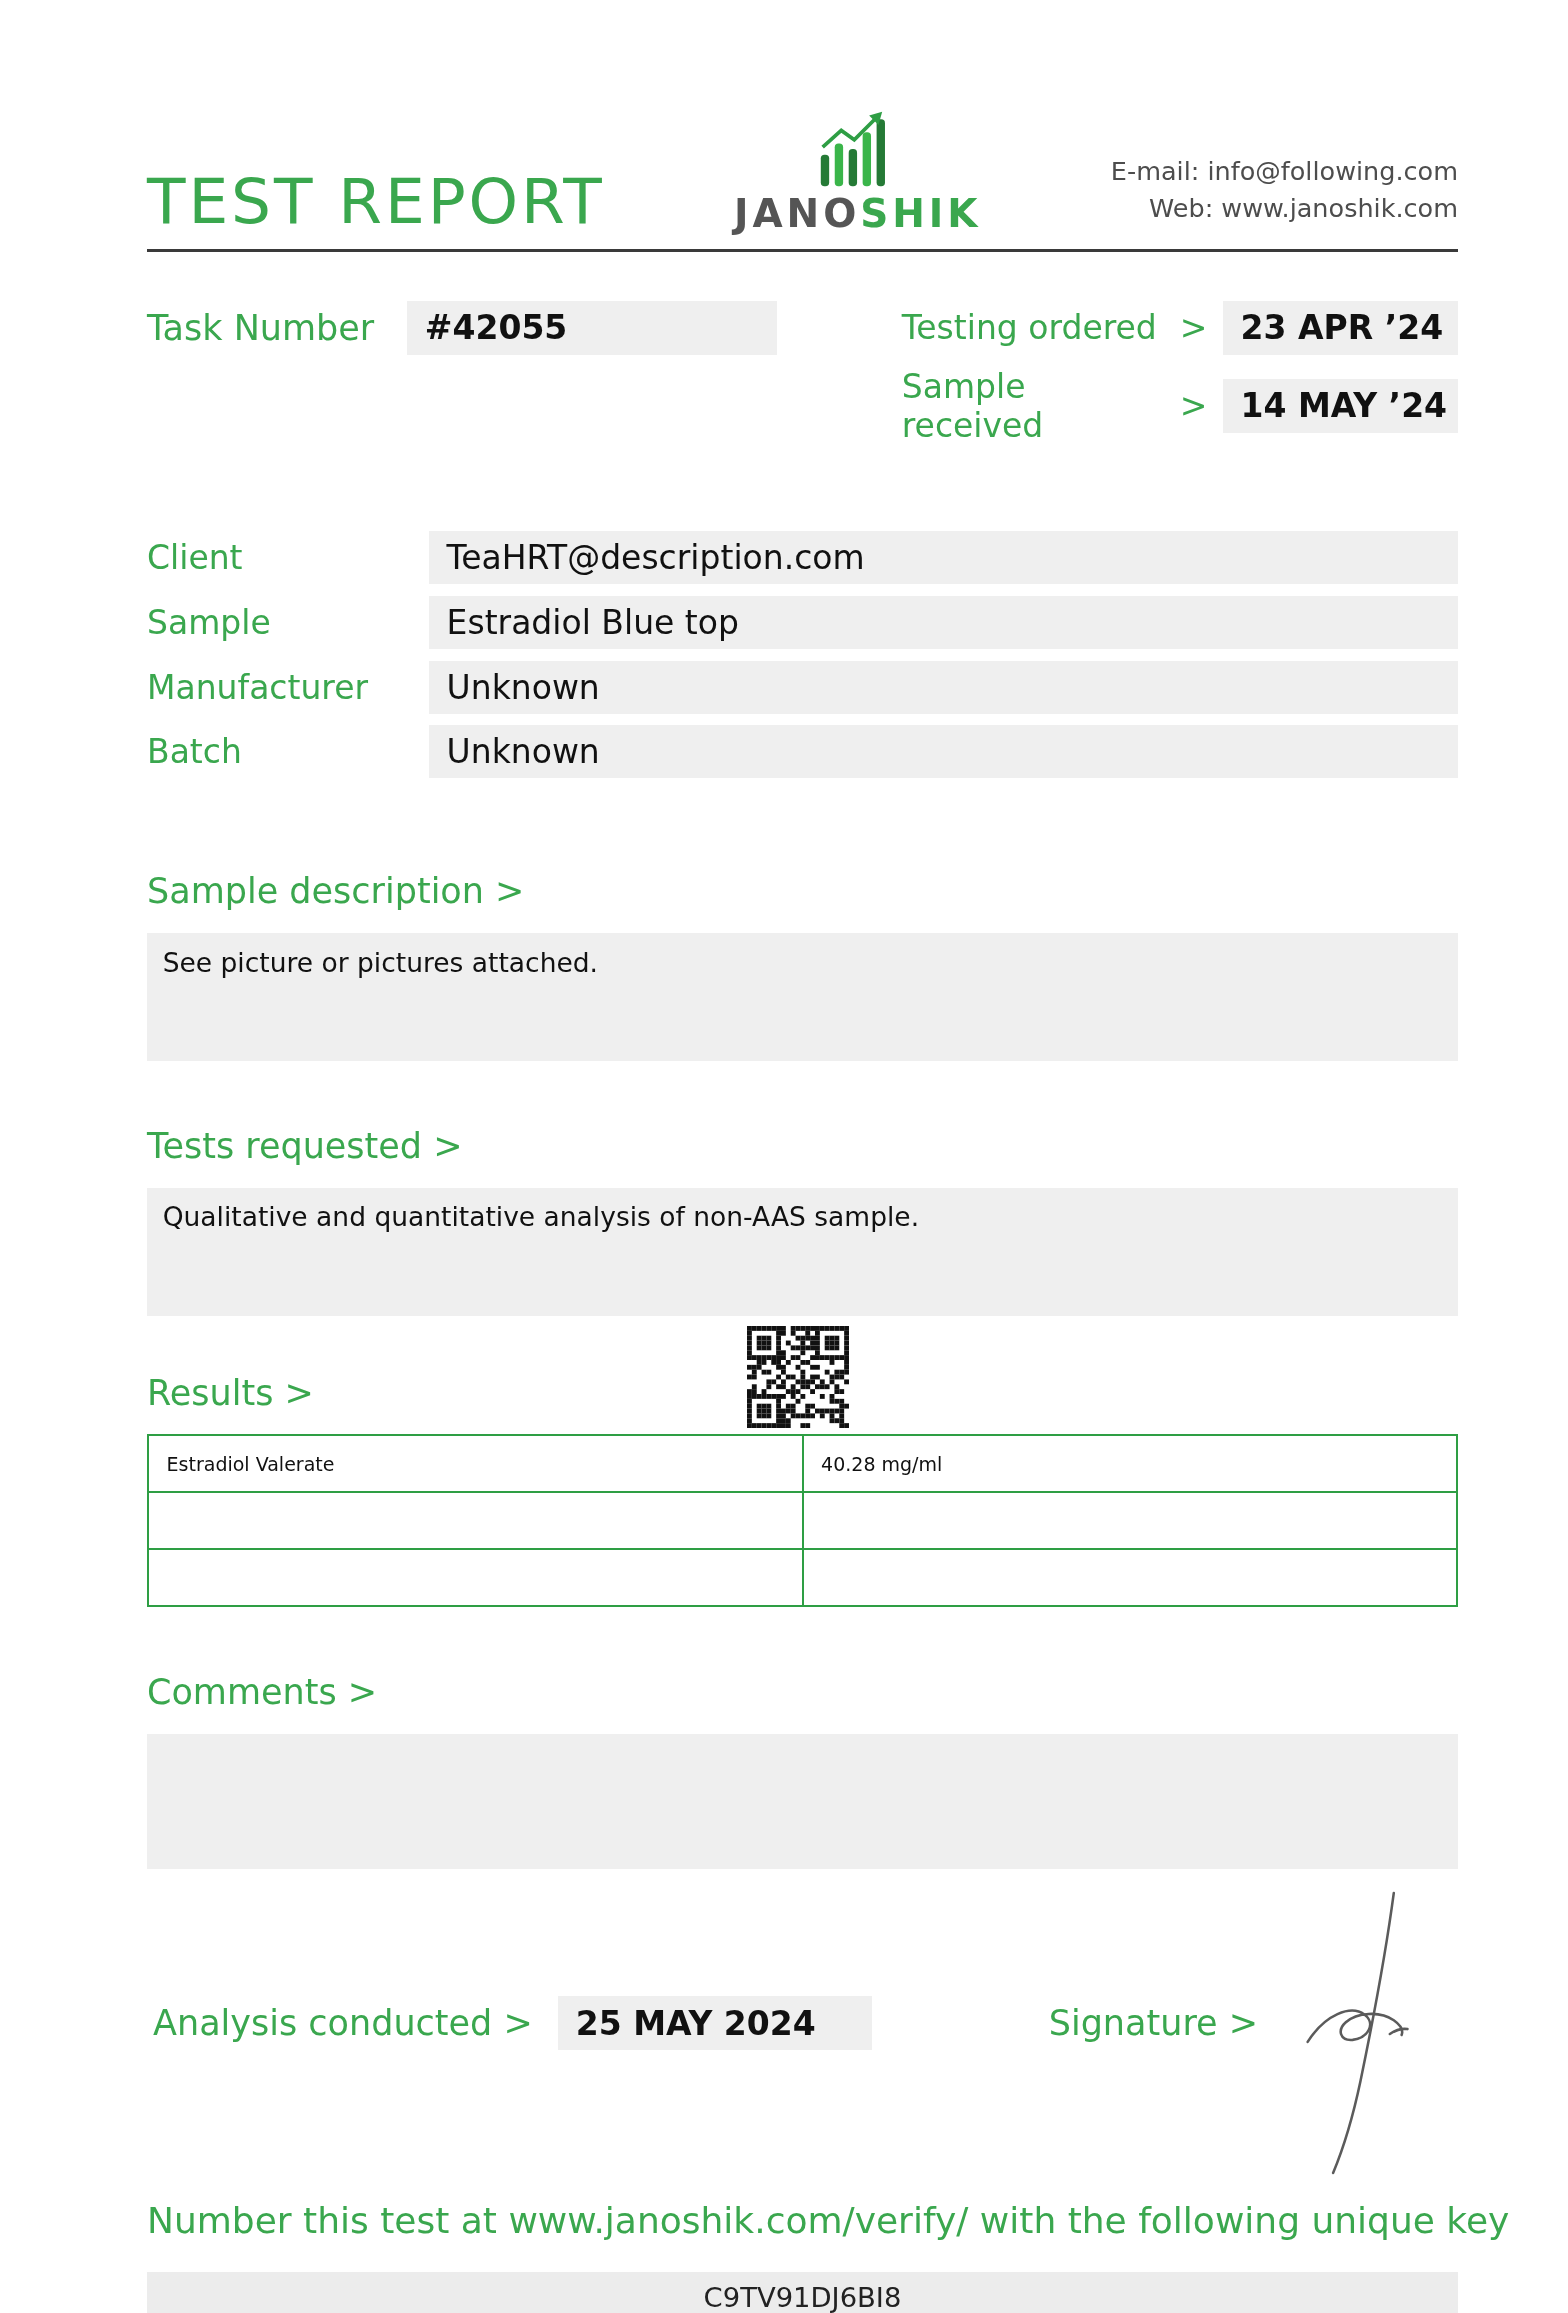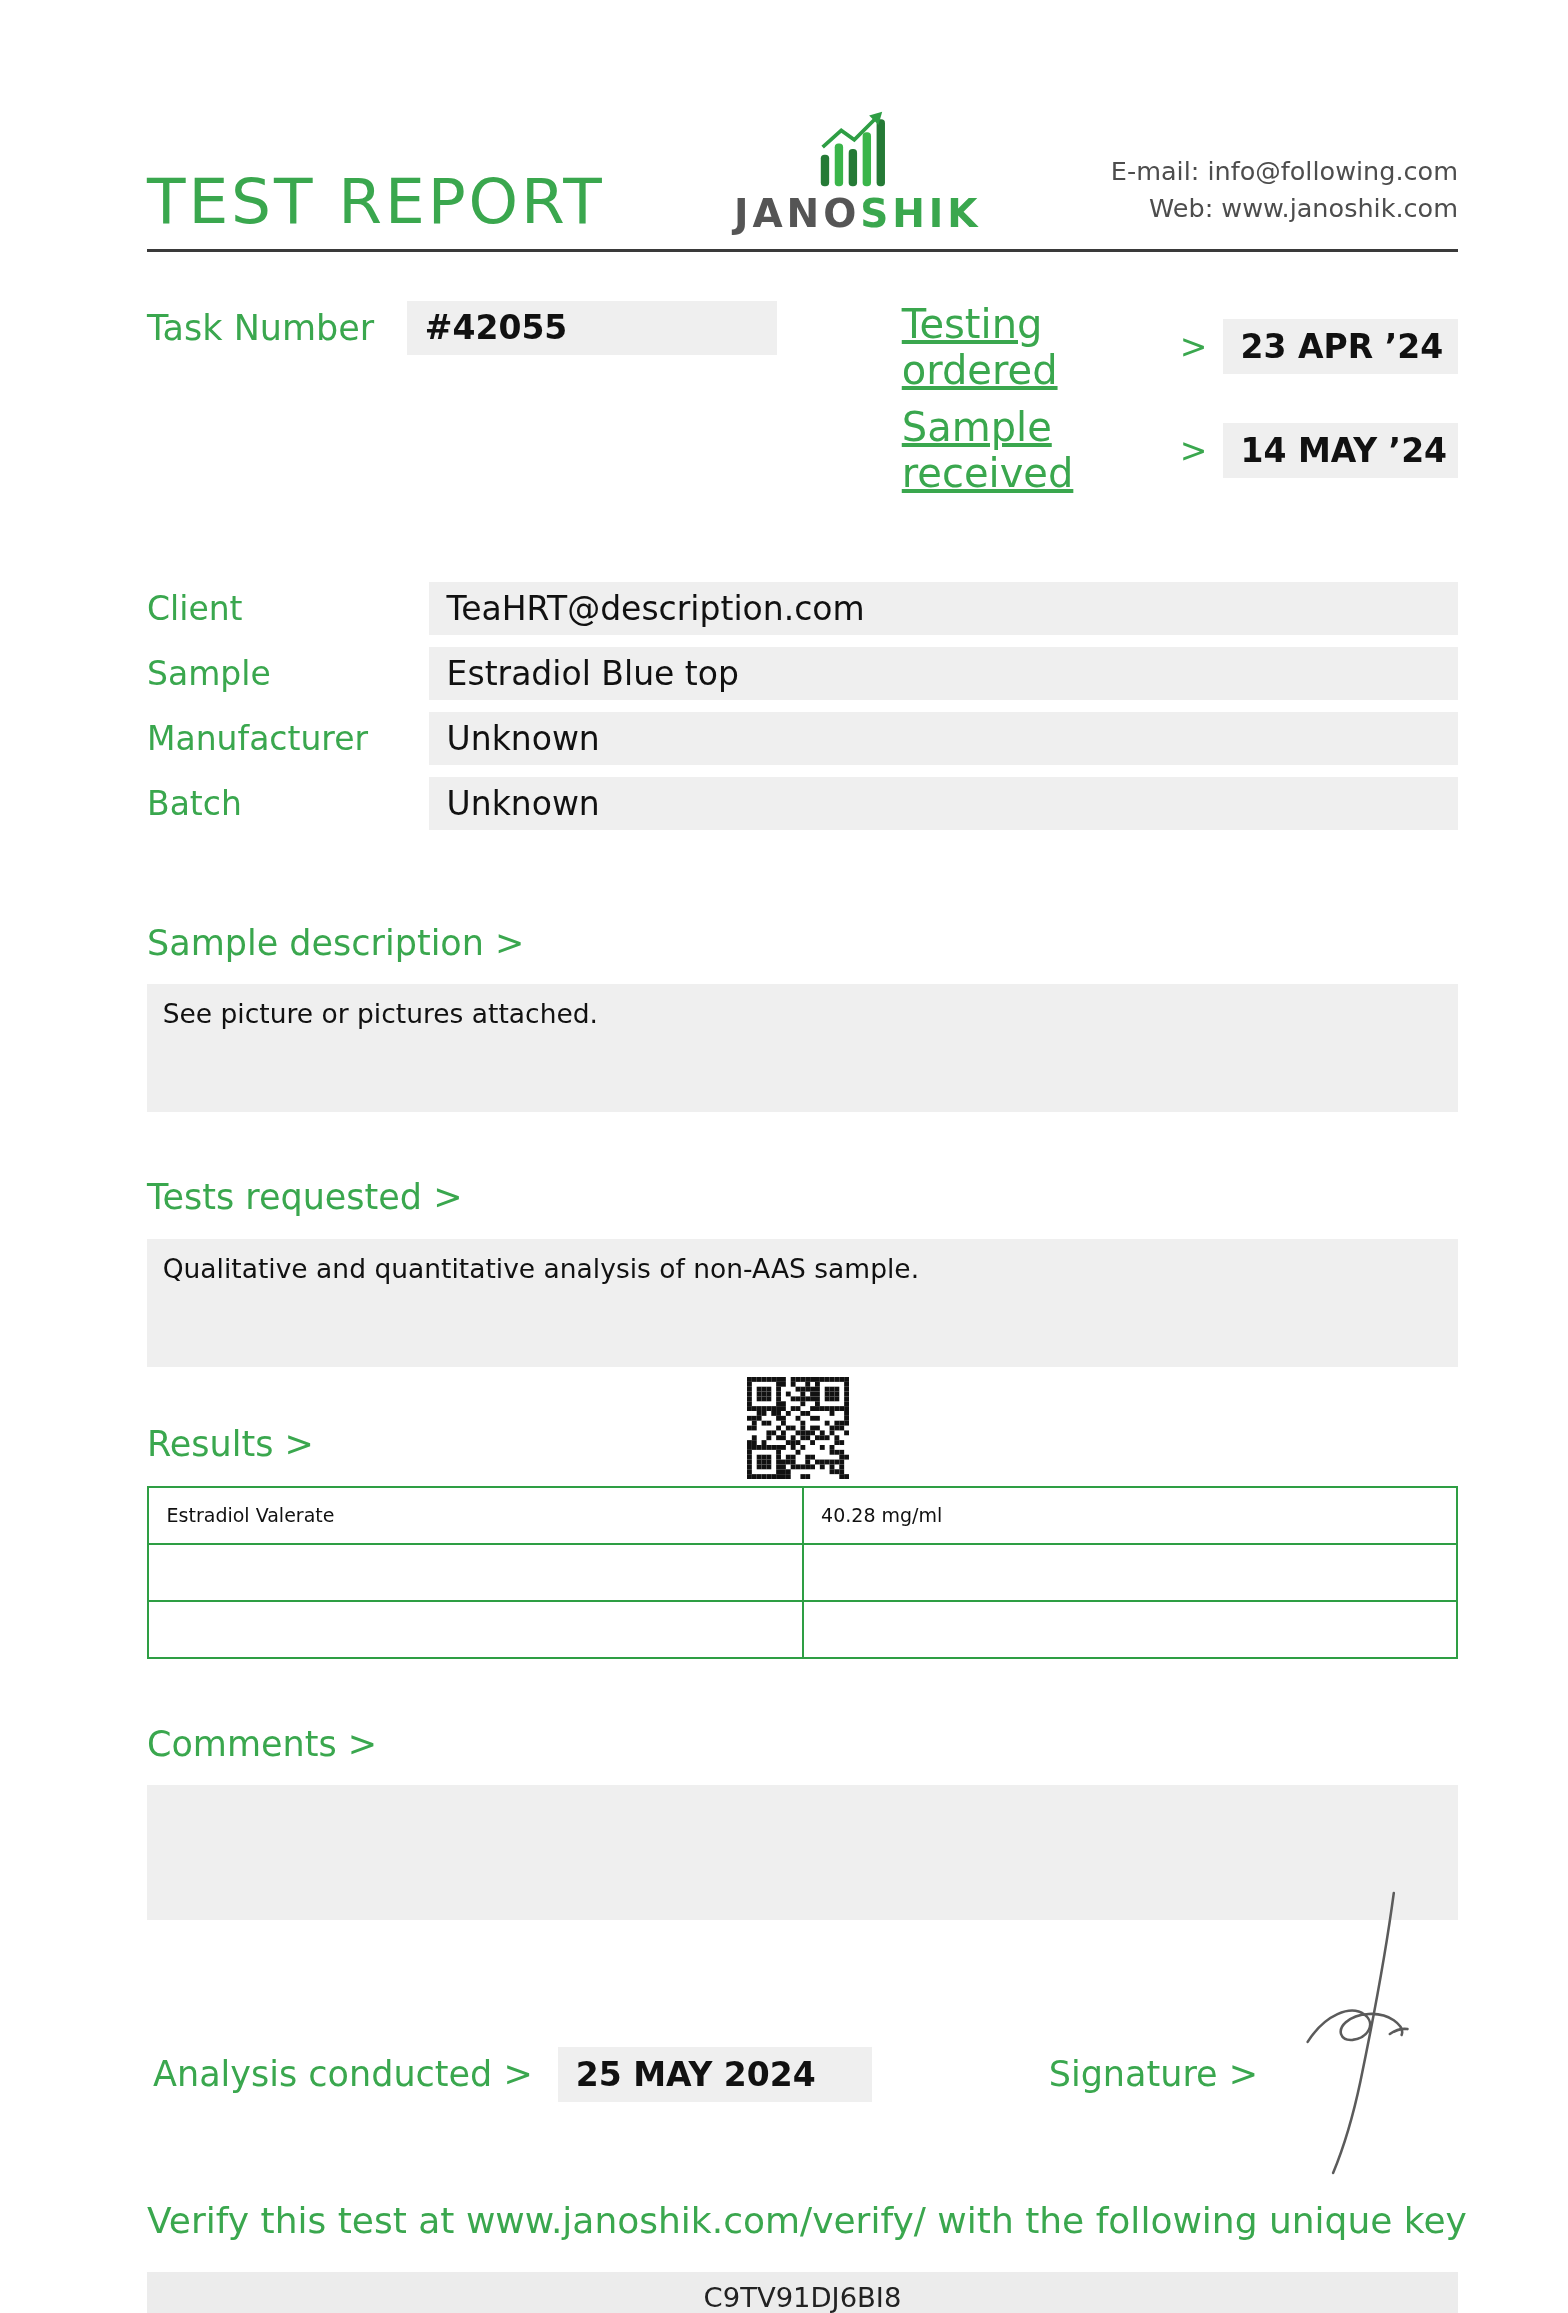--- a/index.html
+++ b/index.html
@@ -31,21 +31,21 @@
   .divider{ margin-top:15.7px; border-top:3.9px solid var(--divider); }
 
   
   .task-row{ display:flex; justify-content:space-between; align-items:flex-start; margin-top:49px; }
   .task-left{ display:flex; align-items:center; gap:33px; }
   .green-label{ color:var(--green); font-size:35px; }
   .field{ background:var(--field); padding:7.8px 17.6px; font-size:33px; color:var(--ink); }
   .task-value{ width:370px; font-weight:bold; }
   .ordered-rows{ display:flex; flex-direction:column; gap:11.8px; }
   .ordered-row{ display:flex; align-items:center; }
-  .olabel{ color:var(--green); font-size:40px; width:272px;text-decoration:underline; }
+  .olabel{ color:var(--green); font-size:33px; width:272px; }
   .oarrow{ color:var(--green); font-size:33px; margin:0 15.7px 0 5.9px; }
   .date-field{ width:235px; font-weight:bold; white-space:nowrap; }
 
   
   .info-block{ margin-top:86px; }
   .info-row{ display:flex; align-items:center; margin-bottom:11.8px; }
   .info-label{ flex:none; width:282px; color:var(--green); font-size:33px; }
   .info-value{ flex:1; background:var(--field); font-size:33px; padding:6.9px 17.6px; min-height:53px; display:flex; align-items:center; }
 
   
@@ -430,16 +430,16 @@
     </div>
 
   </div>
 
   <svg class="signature" viewBox="0 0 140 300" xmlns="http://www.w3.org/2000/svg">
     <path d="M104 6 C 96 66, 82 140, 70 198 C 62 236, 52 268, 42 292"></path>
     <path d="M16 158 C 34 130, 60 120, 74 130 C 86 139, 78 154, 62 156 C 49 157, 46 146, 55 138 C 66 128, 90 126, 104 136 C 111 141, 114 146, 112 151"></path>
     <path d="M100 150 C 106 146, 112 144, 118 145"></path>
   </svg>
 
-  <div class="verify-line">Verify this test at www.janoshik.com/verify/ with the following unique key</div>
+  <div class="verify-line">Number this test at www.janoshik.com/verify/ with the following unique key</div>
   <div class="key-box"><span>C9TV91DJ6BI8</span></div>
 </div>
 
 
 </body></html>

